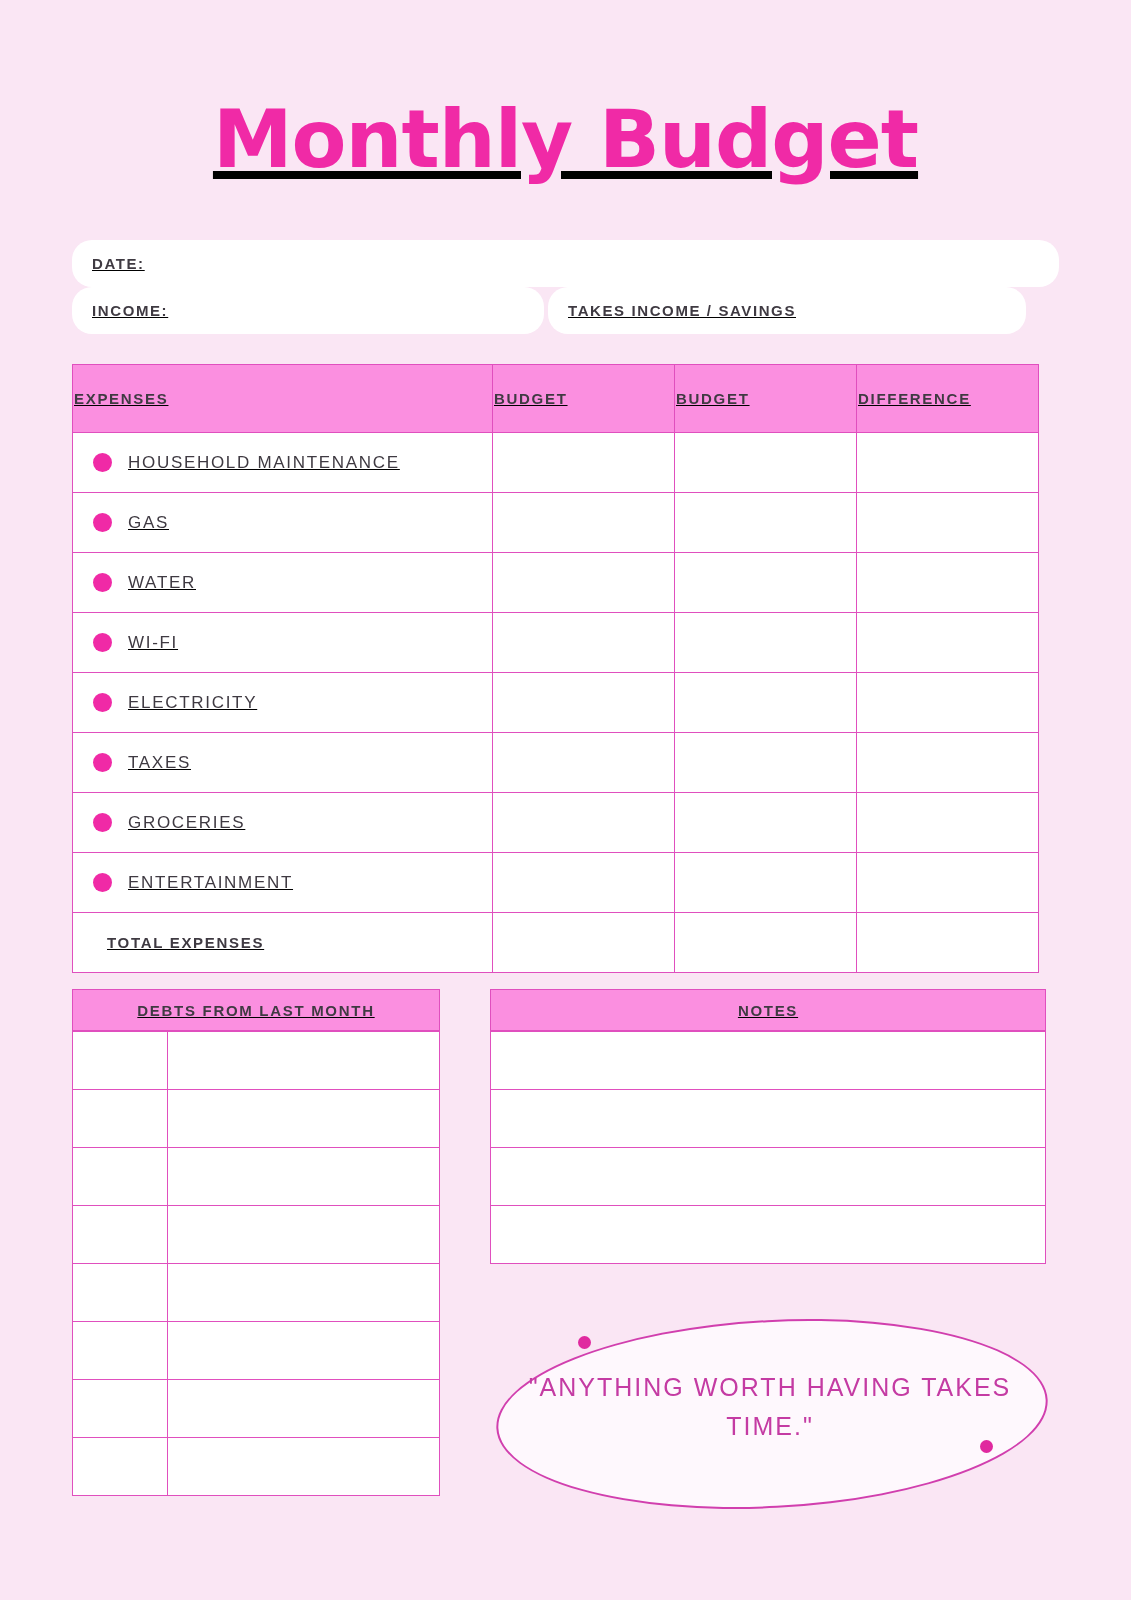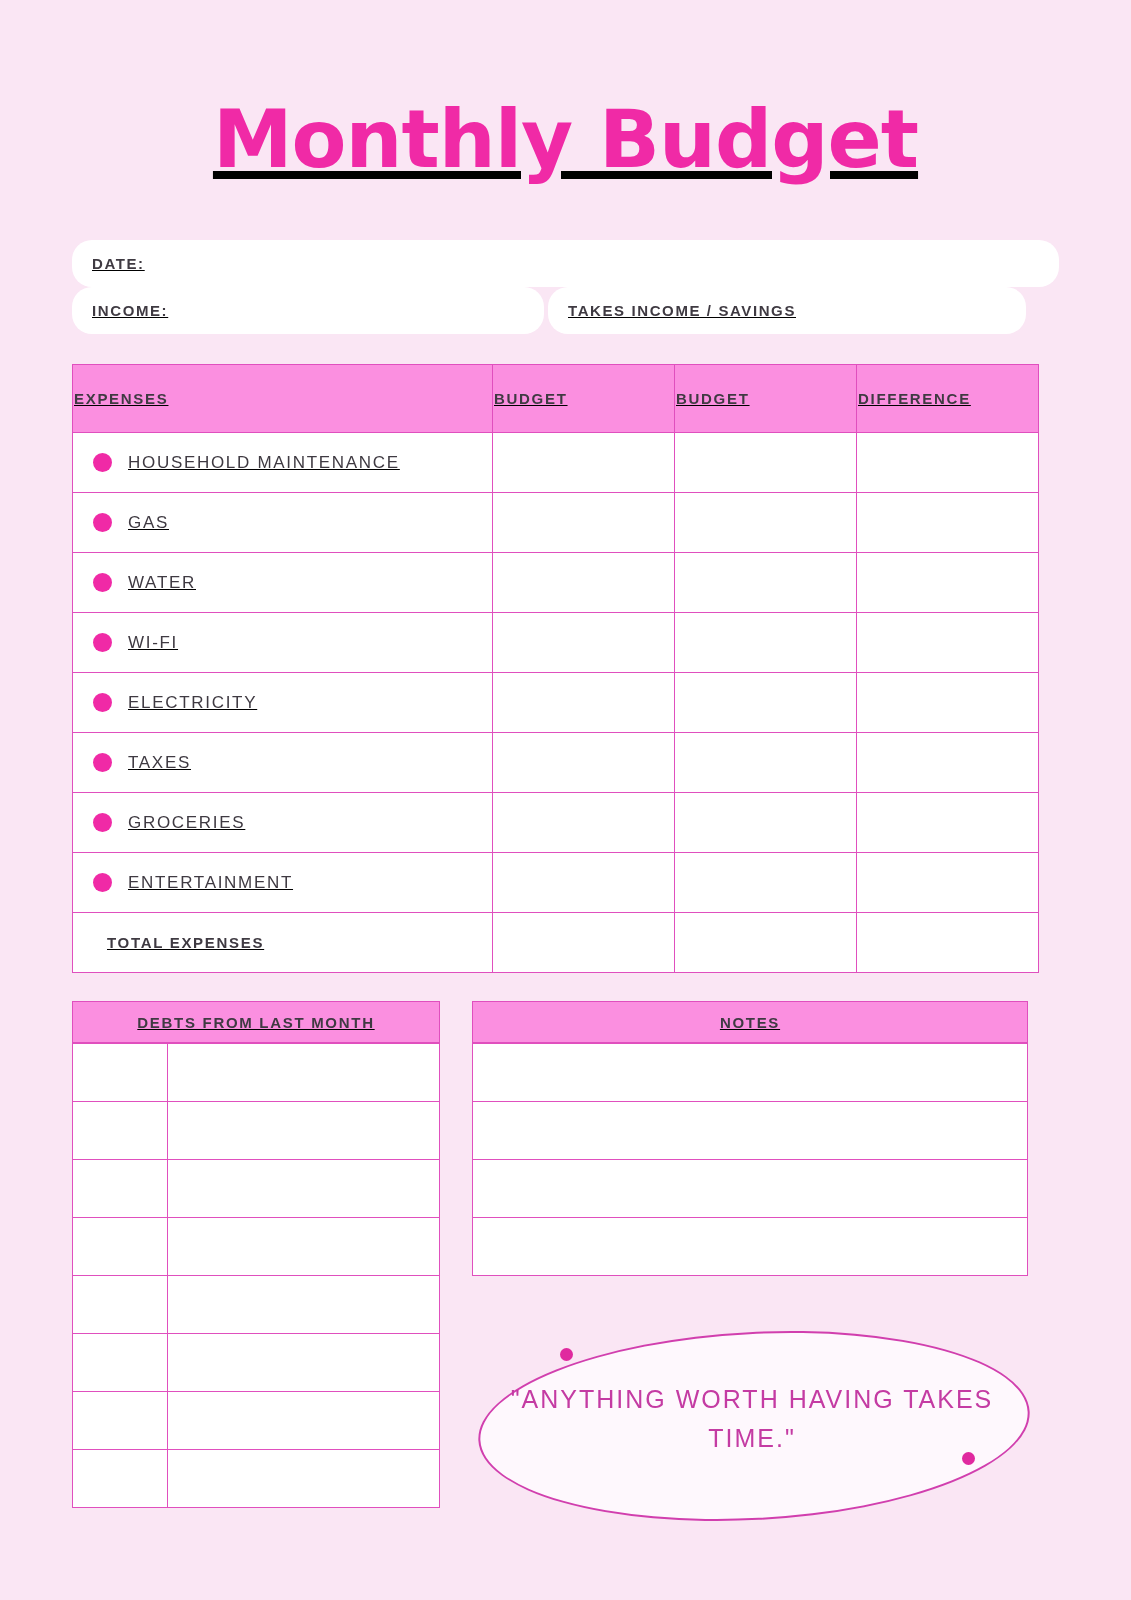--- a/index.html
+++ b/index.html
@@ -120,22 +120,22 @@
     height: 50px;
   }
   .total-fill {
     background: #fb8fe0;
     height: 50px;
   }
 
   
   .bottom {
     display: flex;
-    margin-top: 28px;
-    gap: 32px;
+    margin-top: 16px;
+    gap: 50px;
   }
 
   .debts {
     width: 368px;
   }
   .panel-head {
     background: #fb8fe0;
     border: 1px solid #e04fbe;
     box-sizing: border-box;
     height: 42px;

